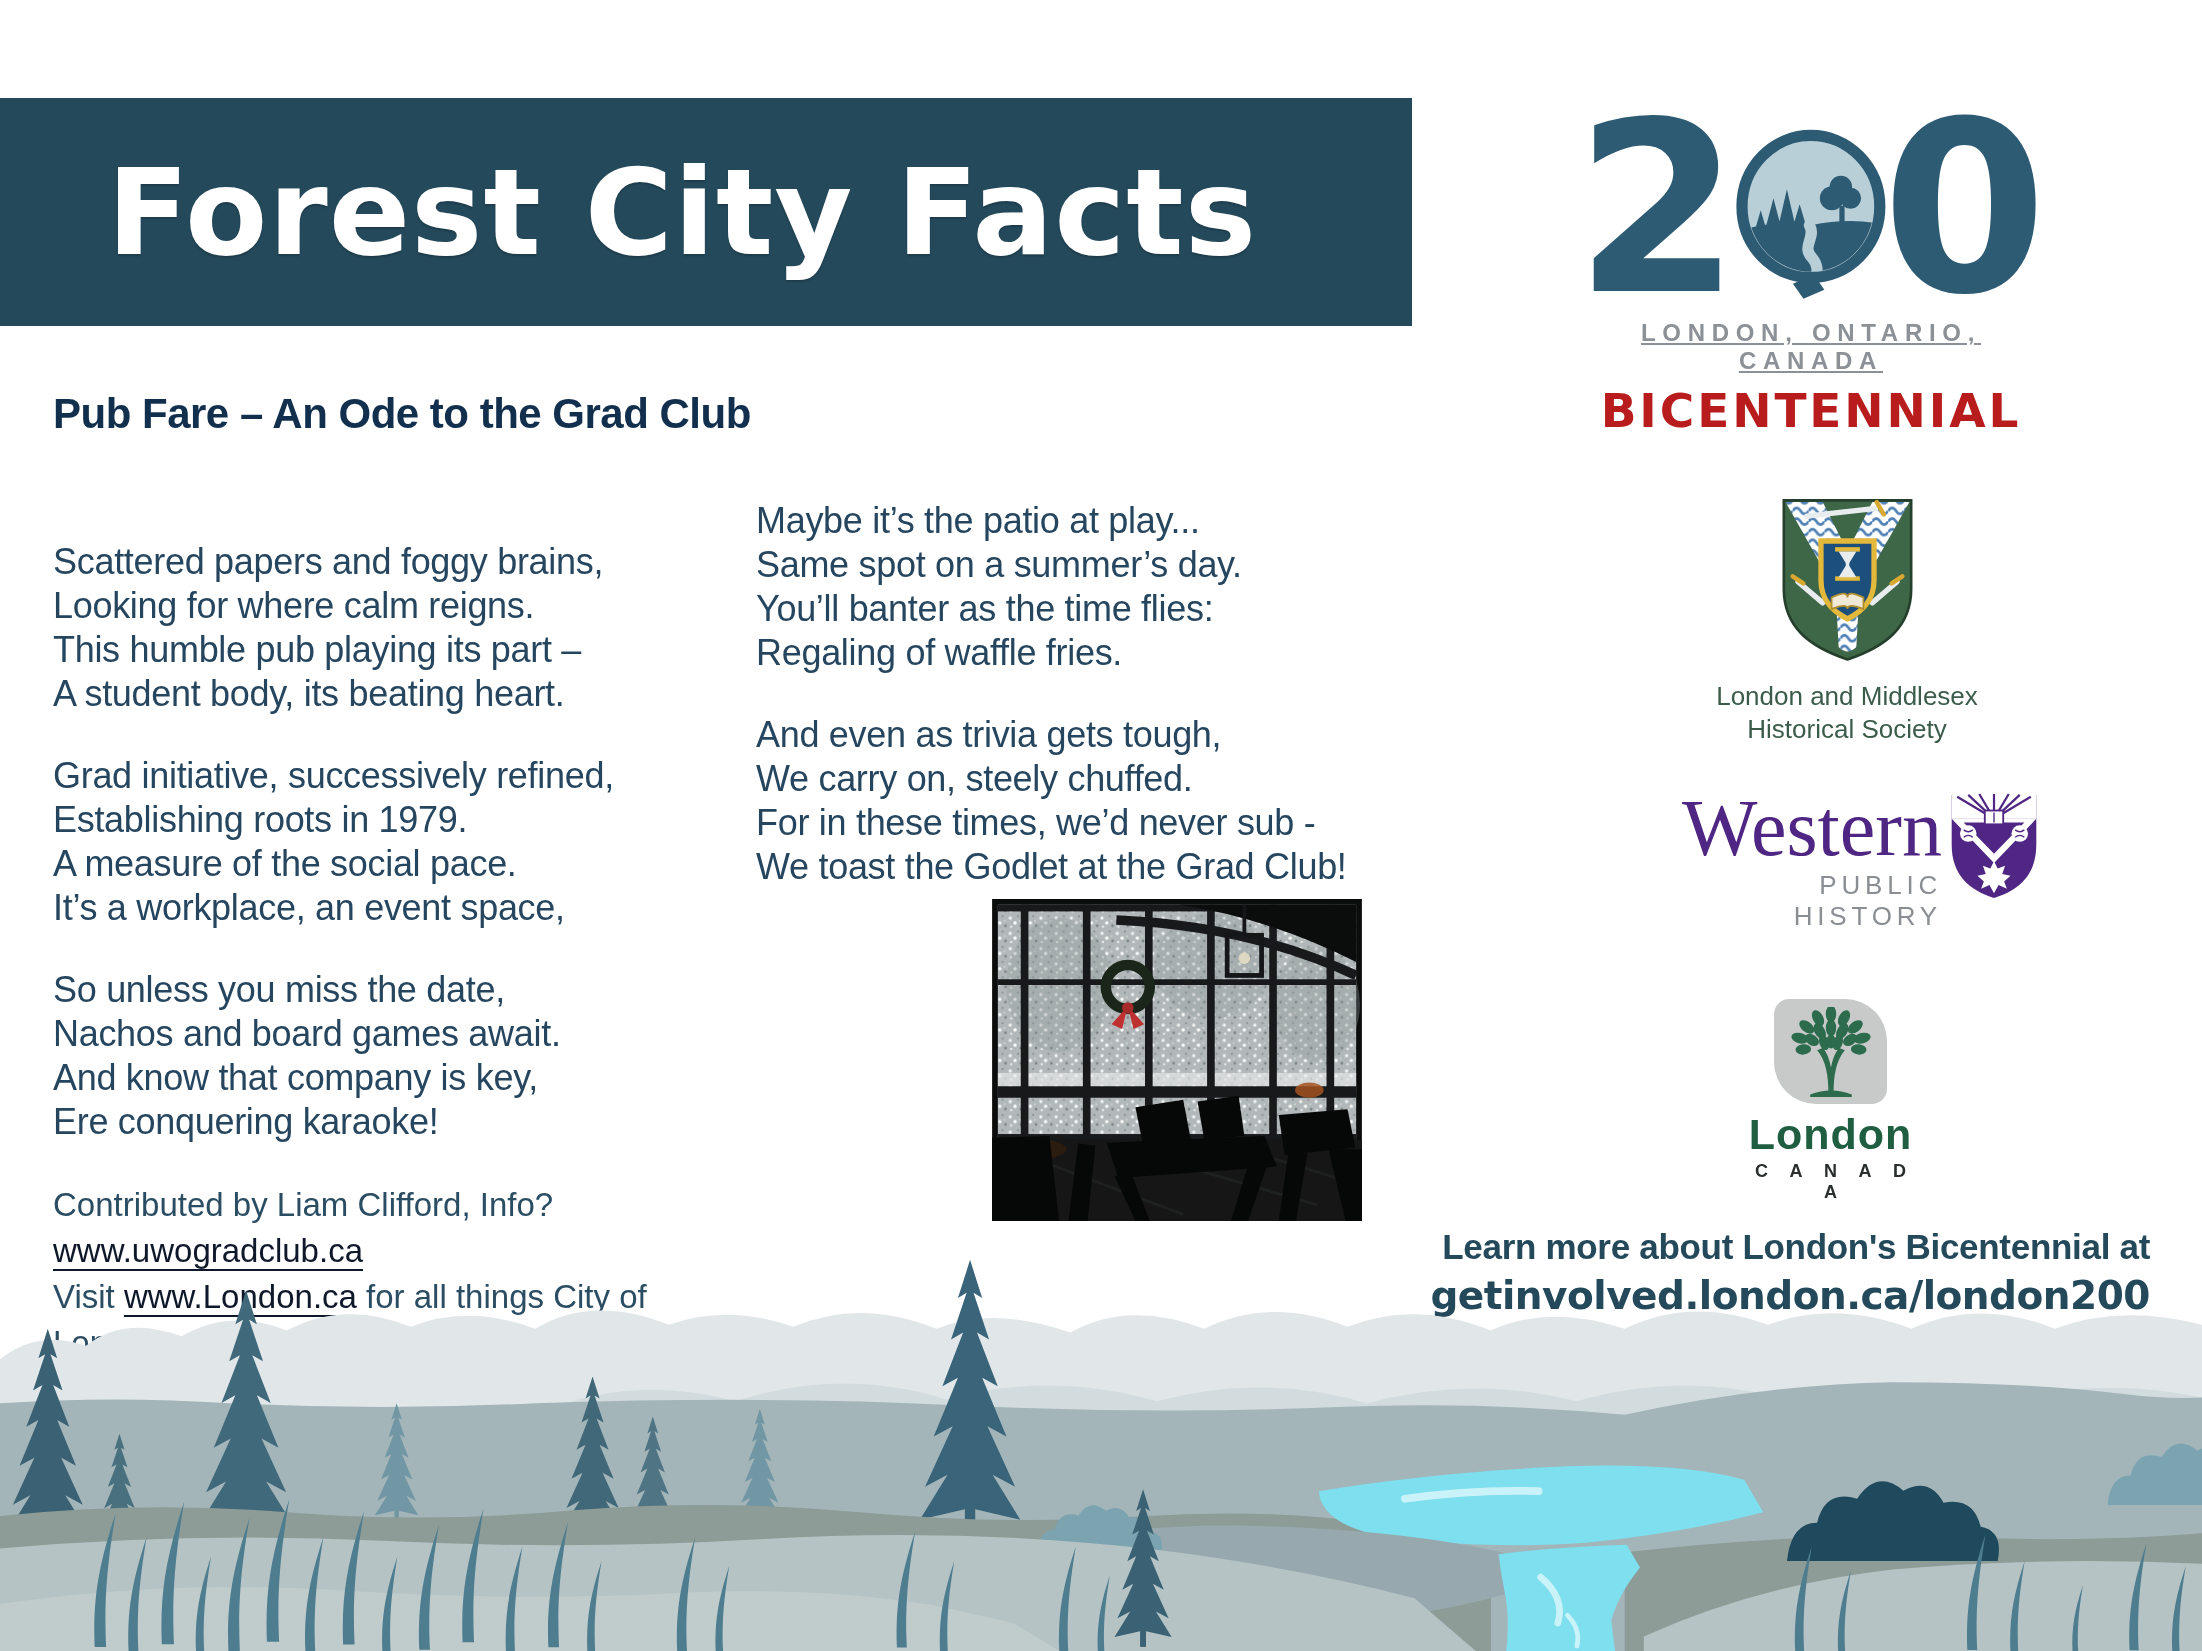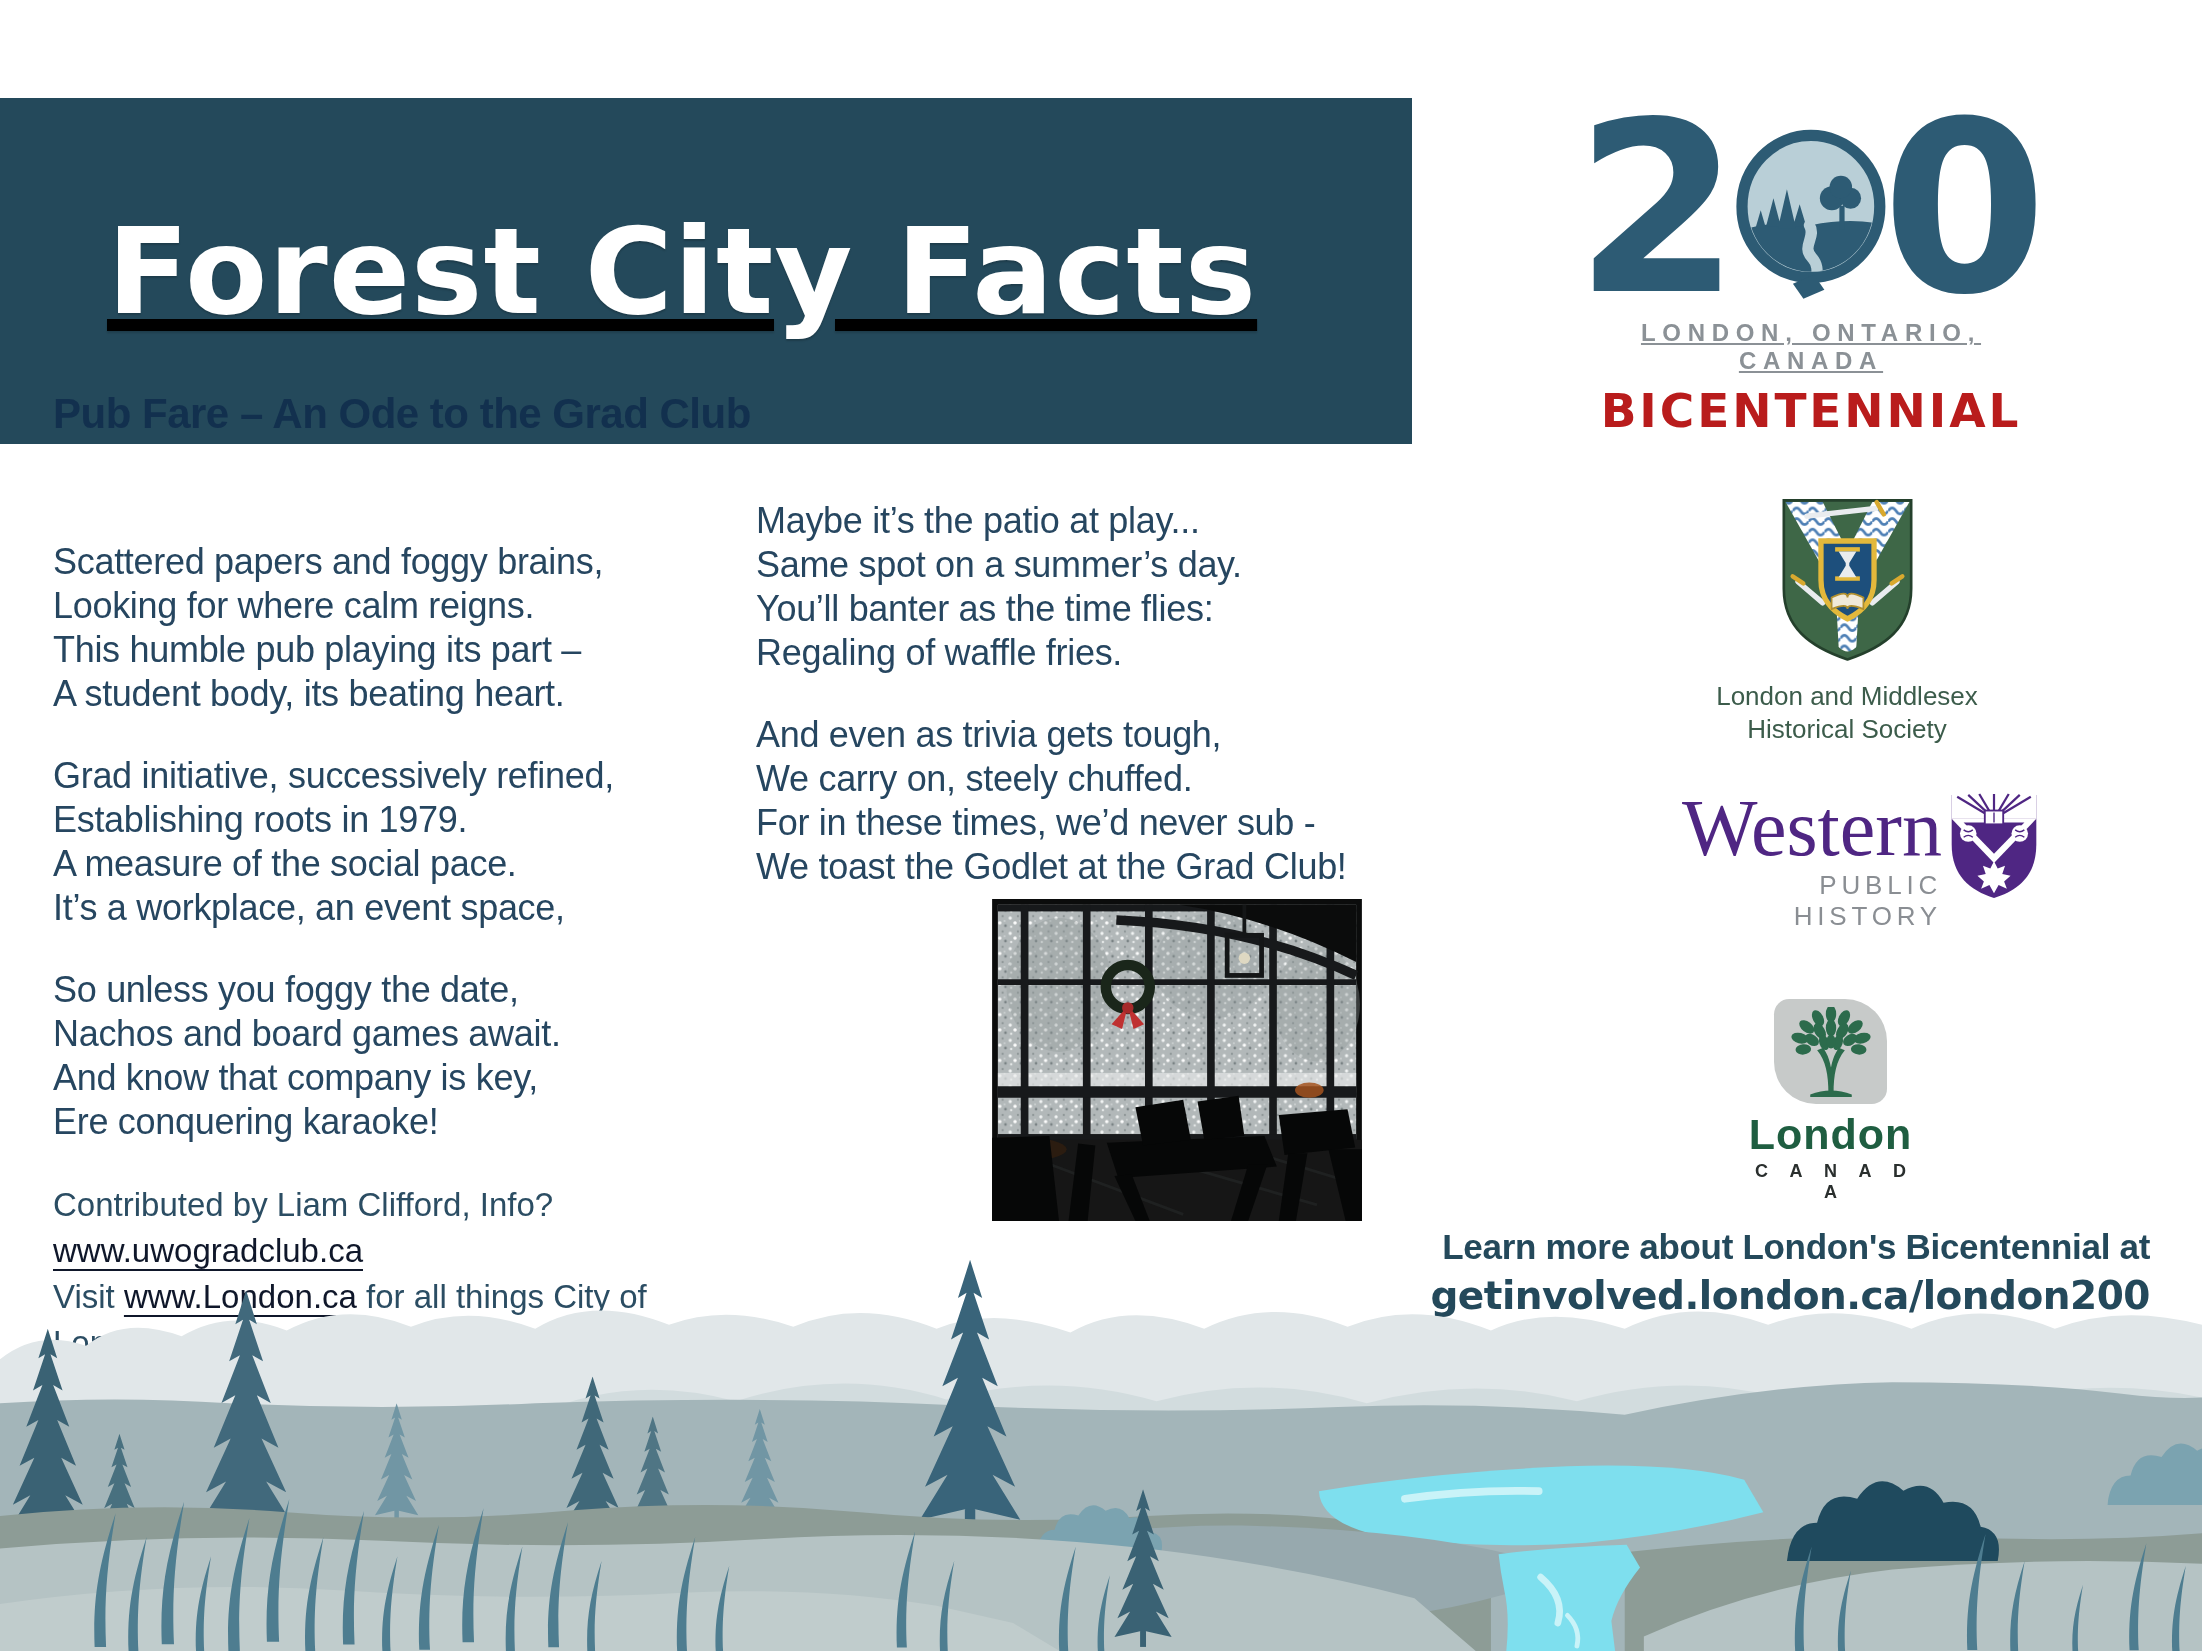--- a/index.html
+++ b/index.html
@@ -1,20 +1,20 @@
 <!DOCTYPE html>
 <html><head>
 <meta charset="utf-8">
 <style>
   html,body{margin:0;padding:0;background:#888;}
   .page{position:relative;width:2202px;height:1652px;background:#ffffff;overflow:hidden;
         font-family:"Liberation Sans",sans-serif;}
   
-  .banner{position:absolute;left:0;top:98px;width:1412px;height:346px;background:#24495b;
-          display:flex;align-items:center;text-decoration:underline;}
+  .banner{position:absolute;left:0;top:98px;width:1412px;height:228px;background:#24495b;
+          display:flex;align-items:center;}
   .banner h1{margin:0;padding-left:107px;font-family:"DejaVu Sans",sans-serif;font-weight:800;
              font-size:120px;letter-spacing:1px;color:#ffffff;text-shadow:0 1.9px 1.9px rgba(0,0,0,.18);}
   
   .bicent{position:absolute;left:1575px;top:113px;width:472px;text-align:center;}
   .bicent .digits{display:flex;align-items:center;justify-content:center;height:191px;}
   .bicent .digit{font-family:"DejaVu Sans",sans-serif;font-weight:800;font-size:237px;
                  line-height:182px;color:#2d5b74;}
   .bicent .scene{width:184px;height:208px;margin:0 -3.8px;position:relative;top:11.5px;}
   .bicent .loc{margin-top:15.3px;font-size:24px;font-weight:600;letter-spacing:6.7px;color:#8b9196;text-decoration:underline;}
   .bicent .word{margin-top:7.6px;font-family:"DejaVu Sans",sans-serif;font-weight:800;font-size:47px;
@@ -102,21 +102,21 @@
           <p>This humble pub playing its part –</p>
           <p>A student body, its beating heart.</p>
         </div>
         <div class="stanza">
           <p>Grad initiative, successively refined,</p>
           <p>Establishing roots in 1979.</p>
           <p>A measure of the social pace.</p>
           <p>It’s a workplace, an event space,</p>
         </div>
         <div class="stanza">
-          <p>So unless you foggy the date,</p>
+          <p>So unless you miss the date,</p>
           <p>Nachos and board games await.</p>
           <p>And know that company is key,</p>
           <p>Ere conquering karaoke!</p>
         </div>
         <div class="credits">
           <span>Contributed by Liam Clifford, Info? </span><a>www.uwogradclub.ca</a><br>
           <span>Visit </span><a>www.London.ca</a><span> for all things City of London</span>
         </div>
       </div>
       <div class="poem-col right">

